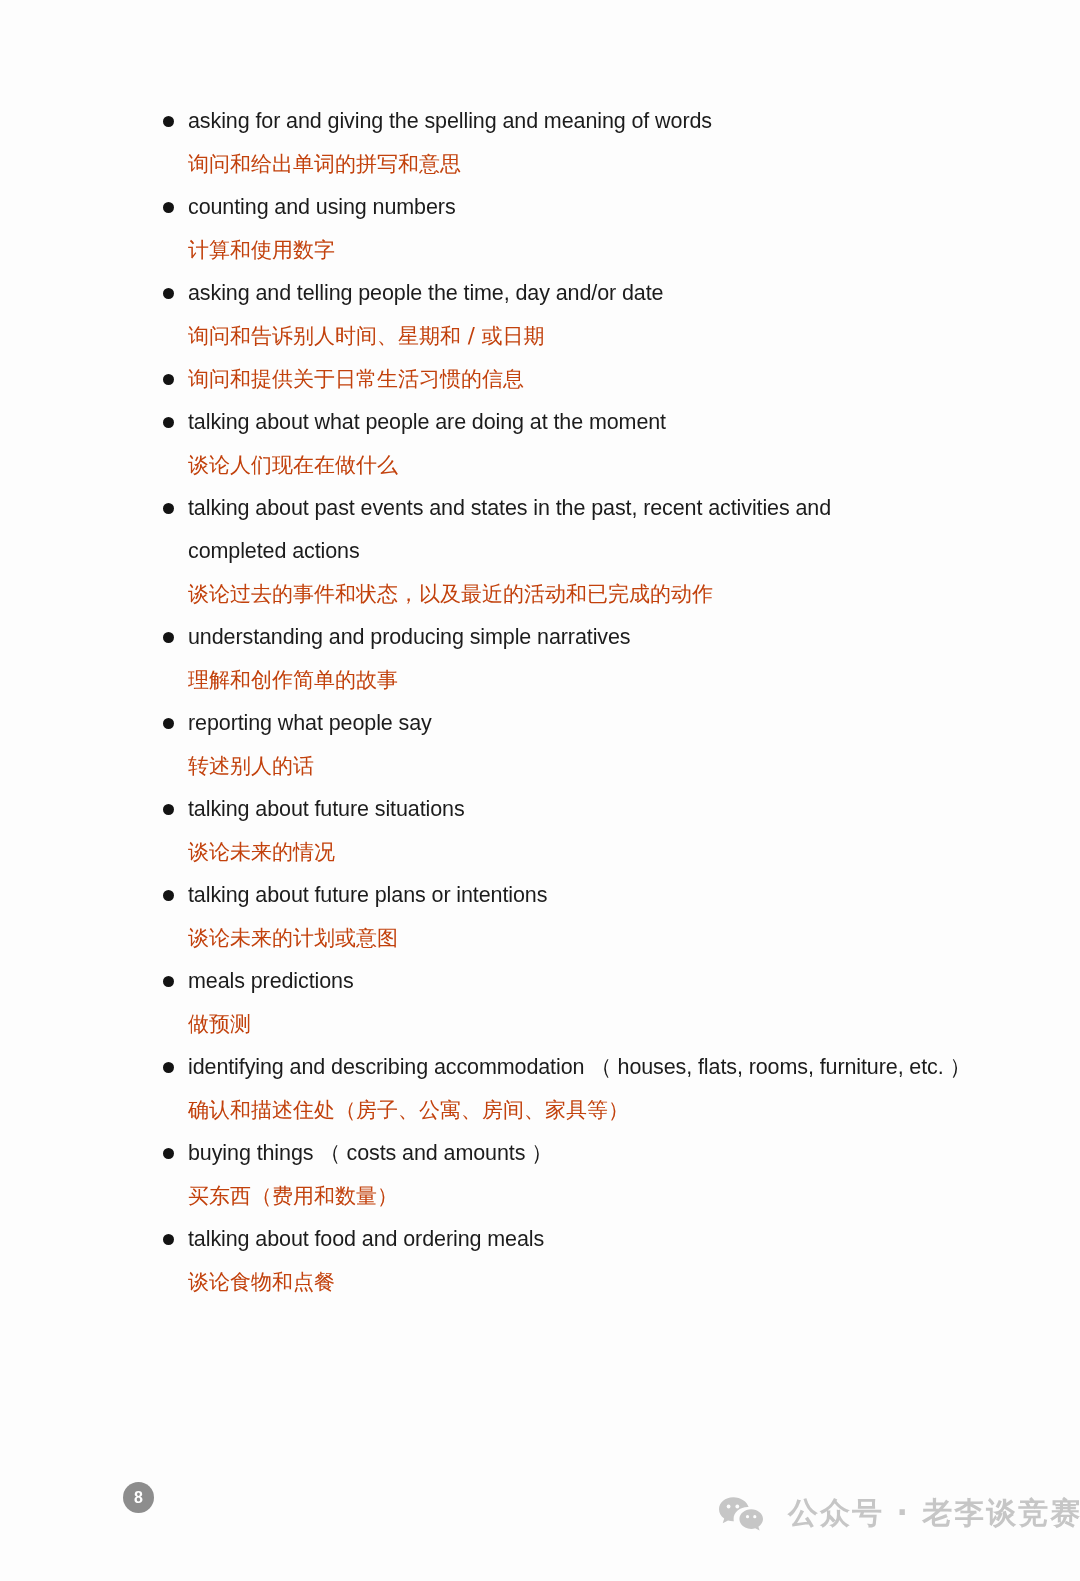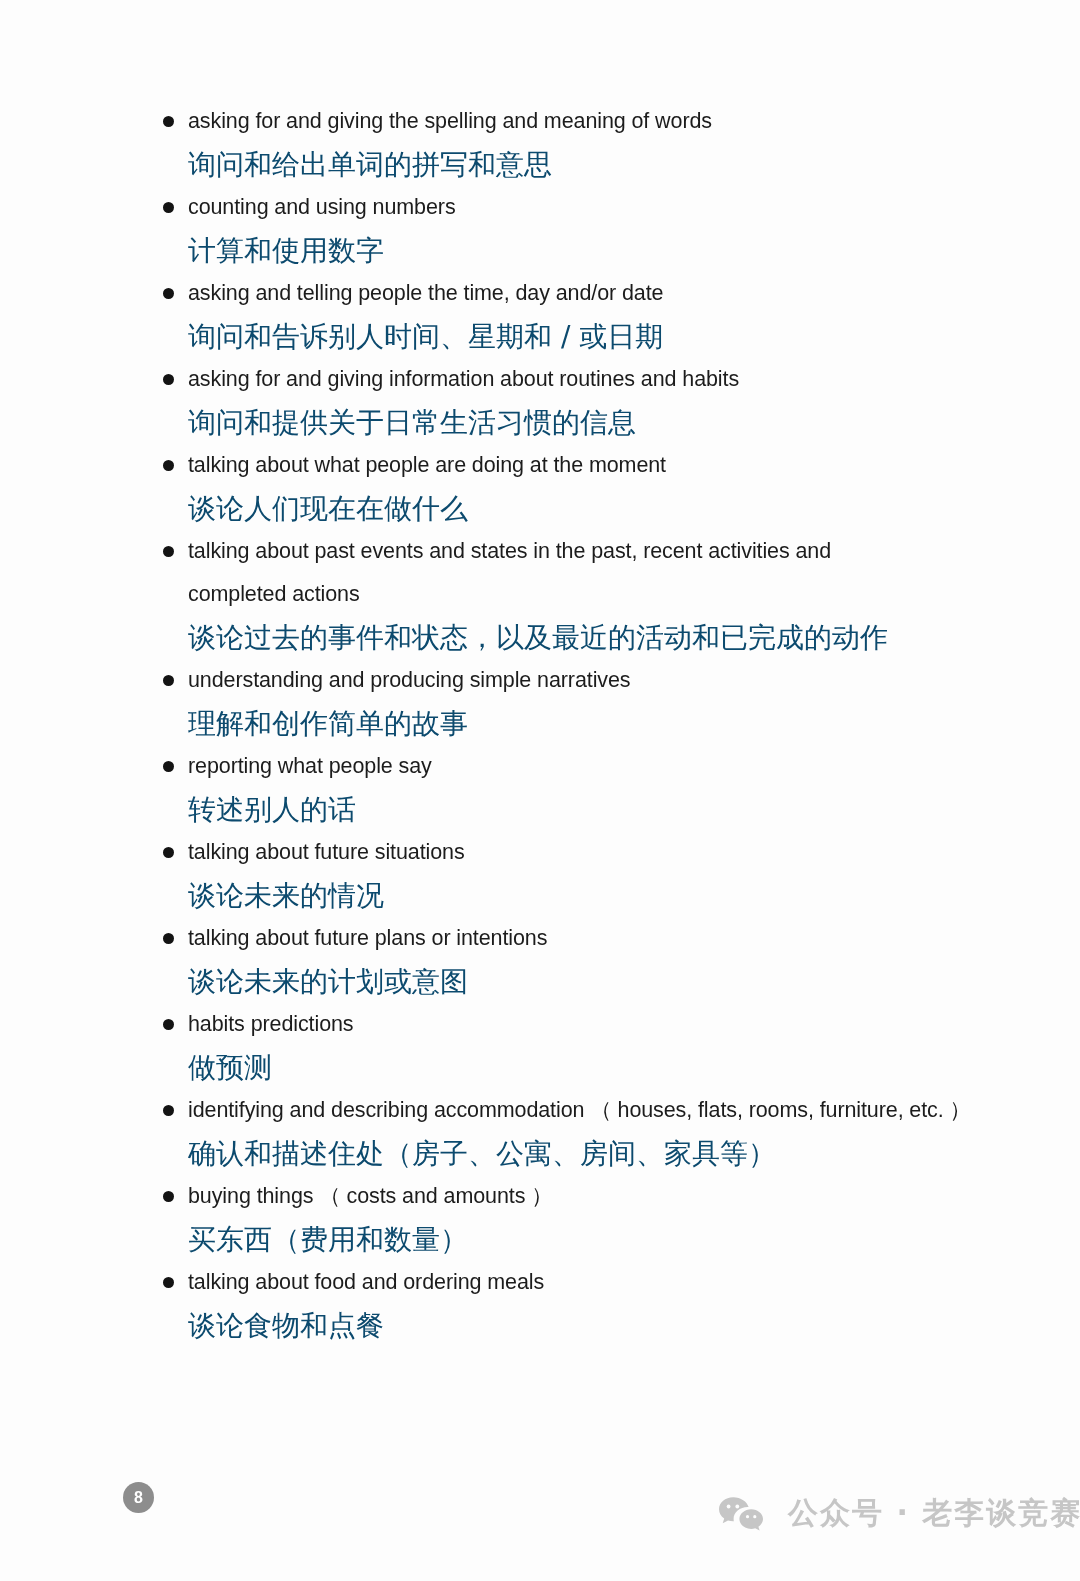--- a/index.html
+++ b/index.html
@@ -53,23 +53,23 @@
     font-family: Liberation Sans, sans-serif;
     font-size: 21.5px;
     line-height: 43px;
     letter-spacing: -0.1px;
     color: #1c1c1c;
     white-space: nowrap;
   }
 
   .line-zh {
     font-family: "DejaVu Sans", "Liberation Sans", sans-serif;
-    font-size: 28px;
+    font-size: 21px;
     line-height: 43px;
-    color: #0c4a6e;
+    color: #c2410c;
     white-space: nowrap;
   }
 
   
   #page-number-badge {
     position: absolute;
     left: 123px;
     top: 1482px;
     width: 31px;
     height: 31px;
@@ -130,21 +130,20 @@
     </div>
 
     <div class="objective-item">
       <span class="bullet-dot"></span>
       <div class="line-en">asking and telling people the time, day and/or date</div>
       <div class="line-zh">询问和告诉别人时间、星期和 / 或日期</div>
     </div>
 
     <div class="objective-item">
       <span class="bullet-dot"></span>
-      <div class="line-en">asking for and giving information about routines and habits</div>
       <div class="line-zh">询问和提供关于日常生活习惯的信息</div>
     </div>
 
 
     <div class="objective-item">
       <span class="bullet-dot"></span>
       <div class="line-en">talking about what people are doing at the moment</div>
       <div class="line-zh">谈论人们现在在做什么</div>
     </div>
 
@@ -174,21 +173,21 @@
     </div>
 
     <div class="objective-item">
       <span class="bullet-dot"></span>
       <div class="line-en">talking about future plans or intentions</div>
       <div class="line-zh">谈论未来的计划或意图</div>
     </div>
 
     <div class="objective-item">
       <span class="bullet-dot"></span>
-      <div class="line-en">habits predictions</div>
+      <div class="line-en">meals predictions</div>
       <div class="line-zh">做预测</div>
     </div>
 
     <div class="objective-item">
       <span class="bullet-dot"></span>
       <div class="line-en">identifying and describing accommodation （ houses, flats, rooms, furniture, etc. ）</div>
       <div class="line-zh">确认和描述住处（房子、公寓、房间、家具等）</div>
     </div>
 
     <div class="objective-item">

